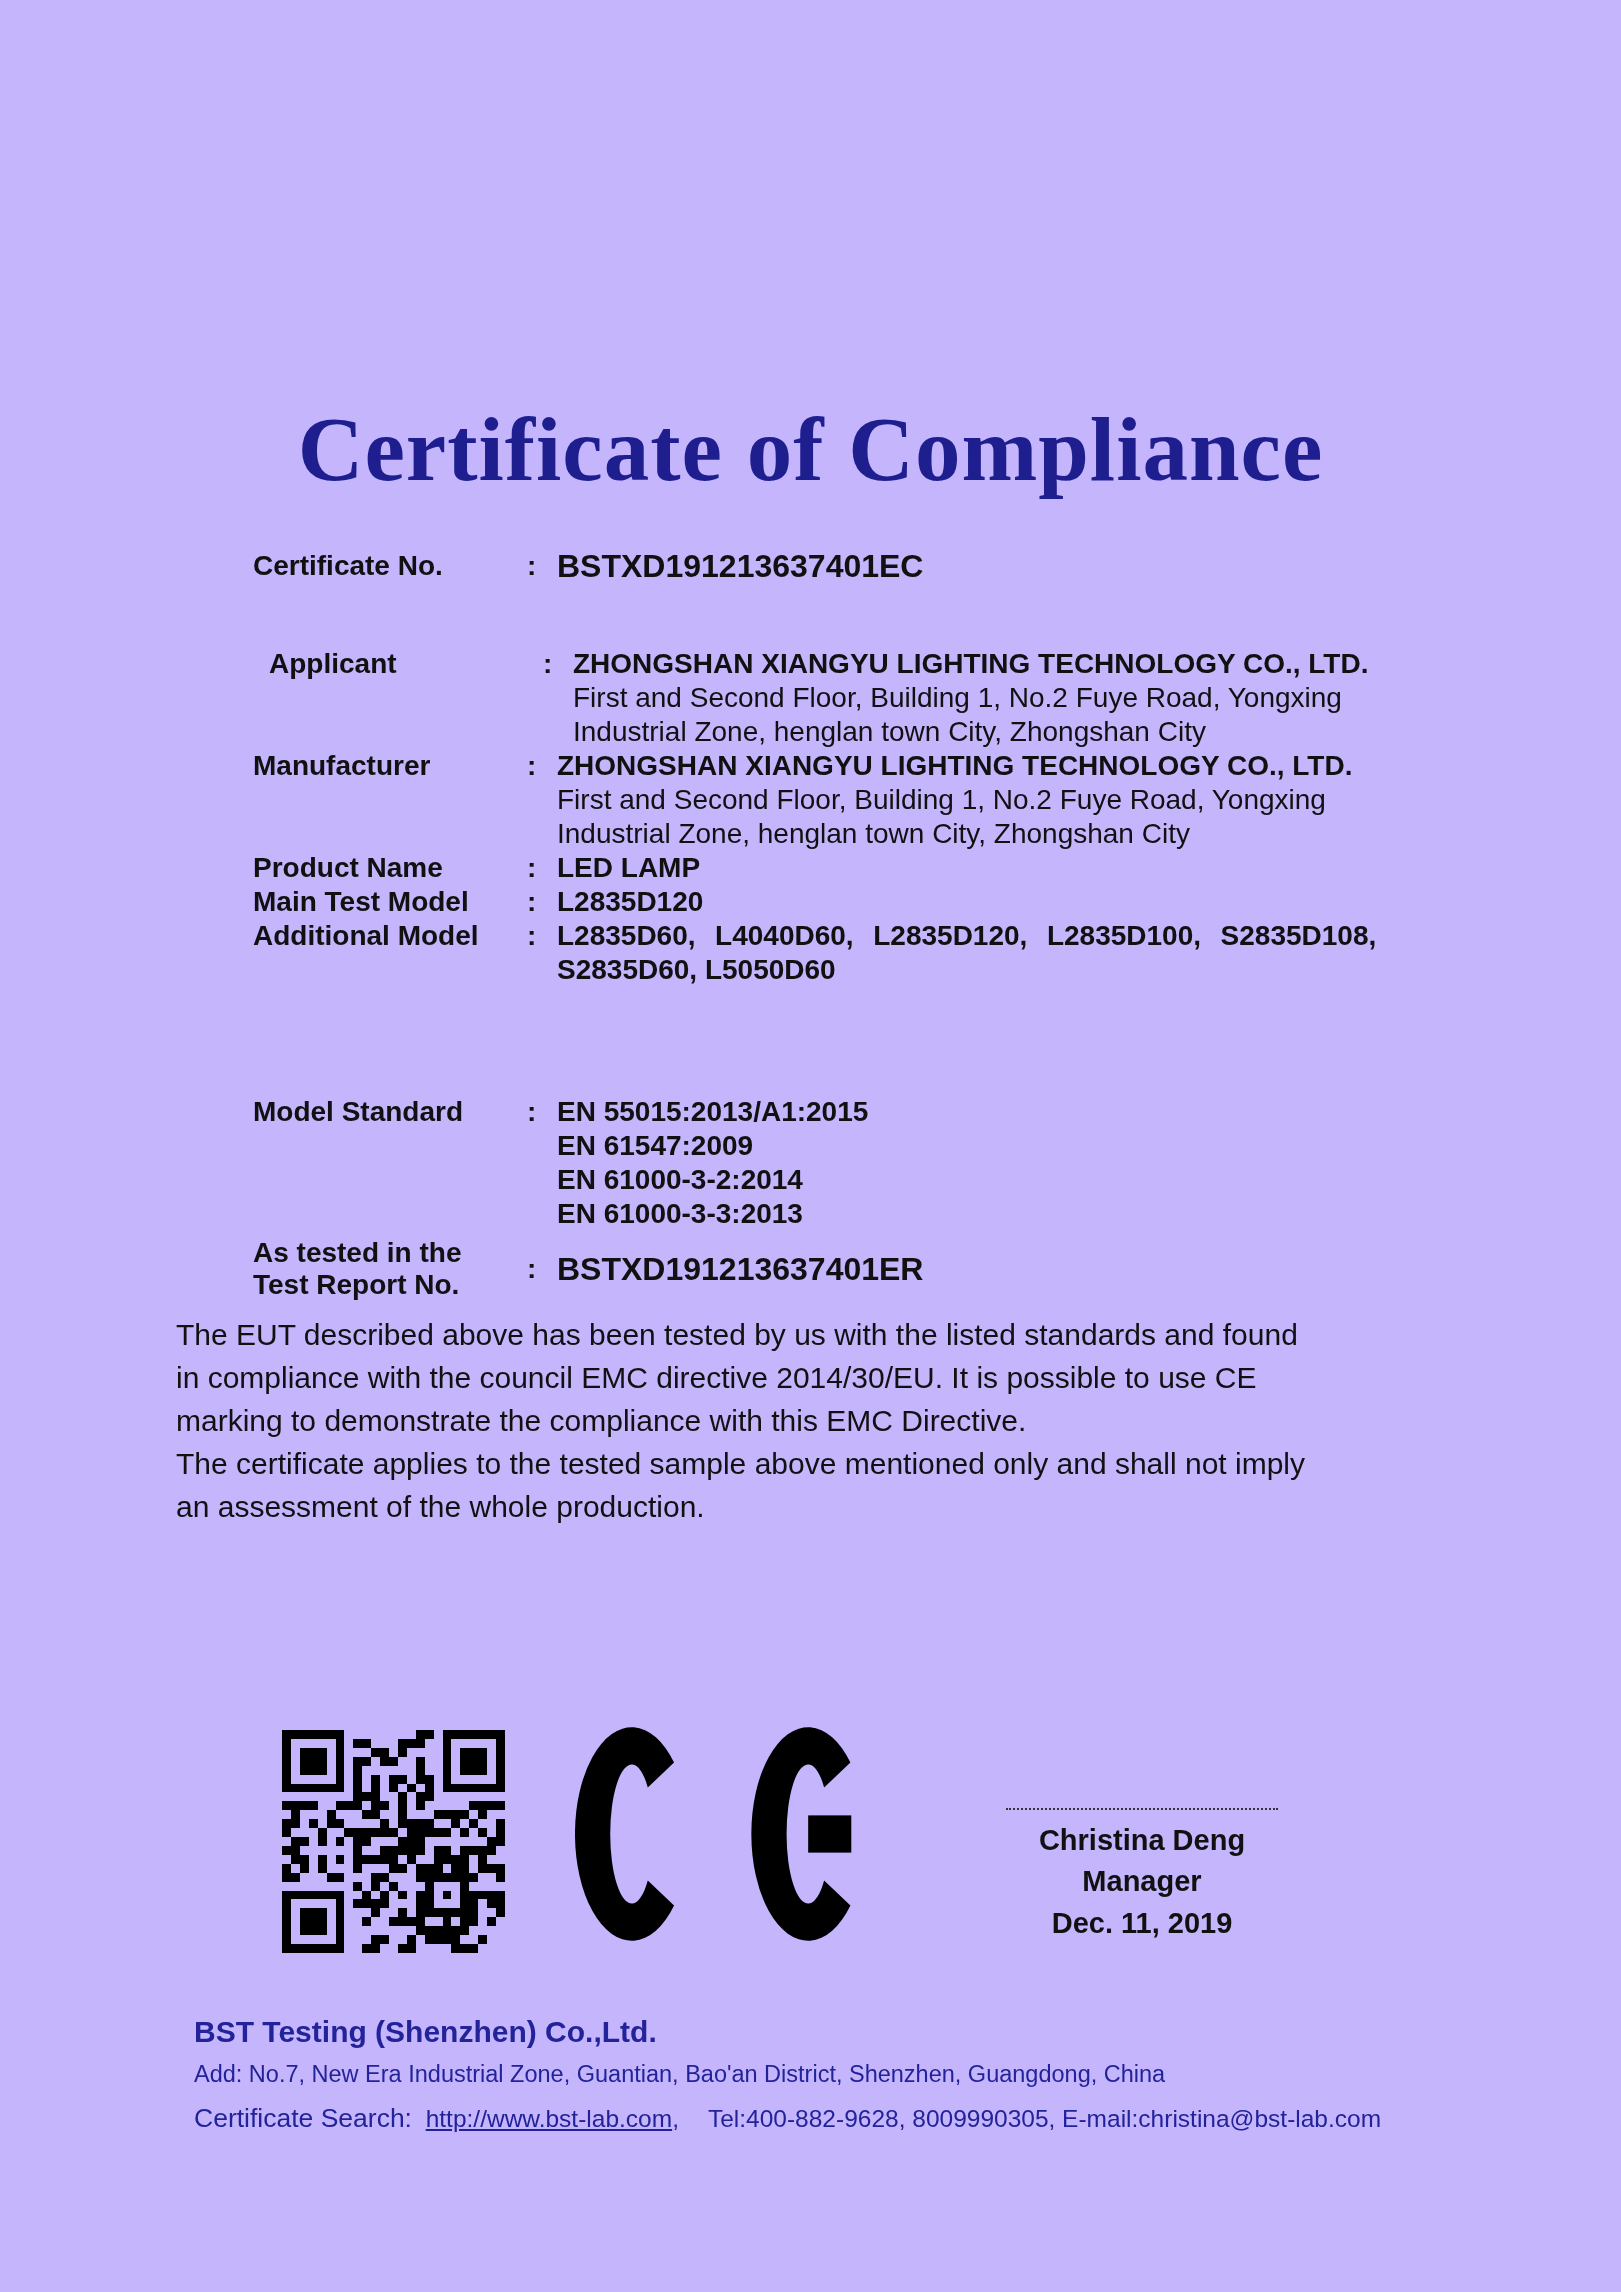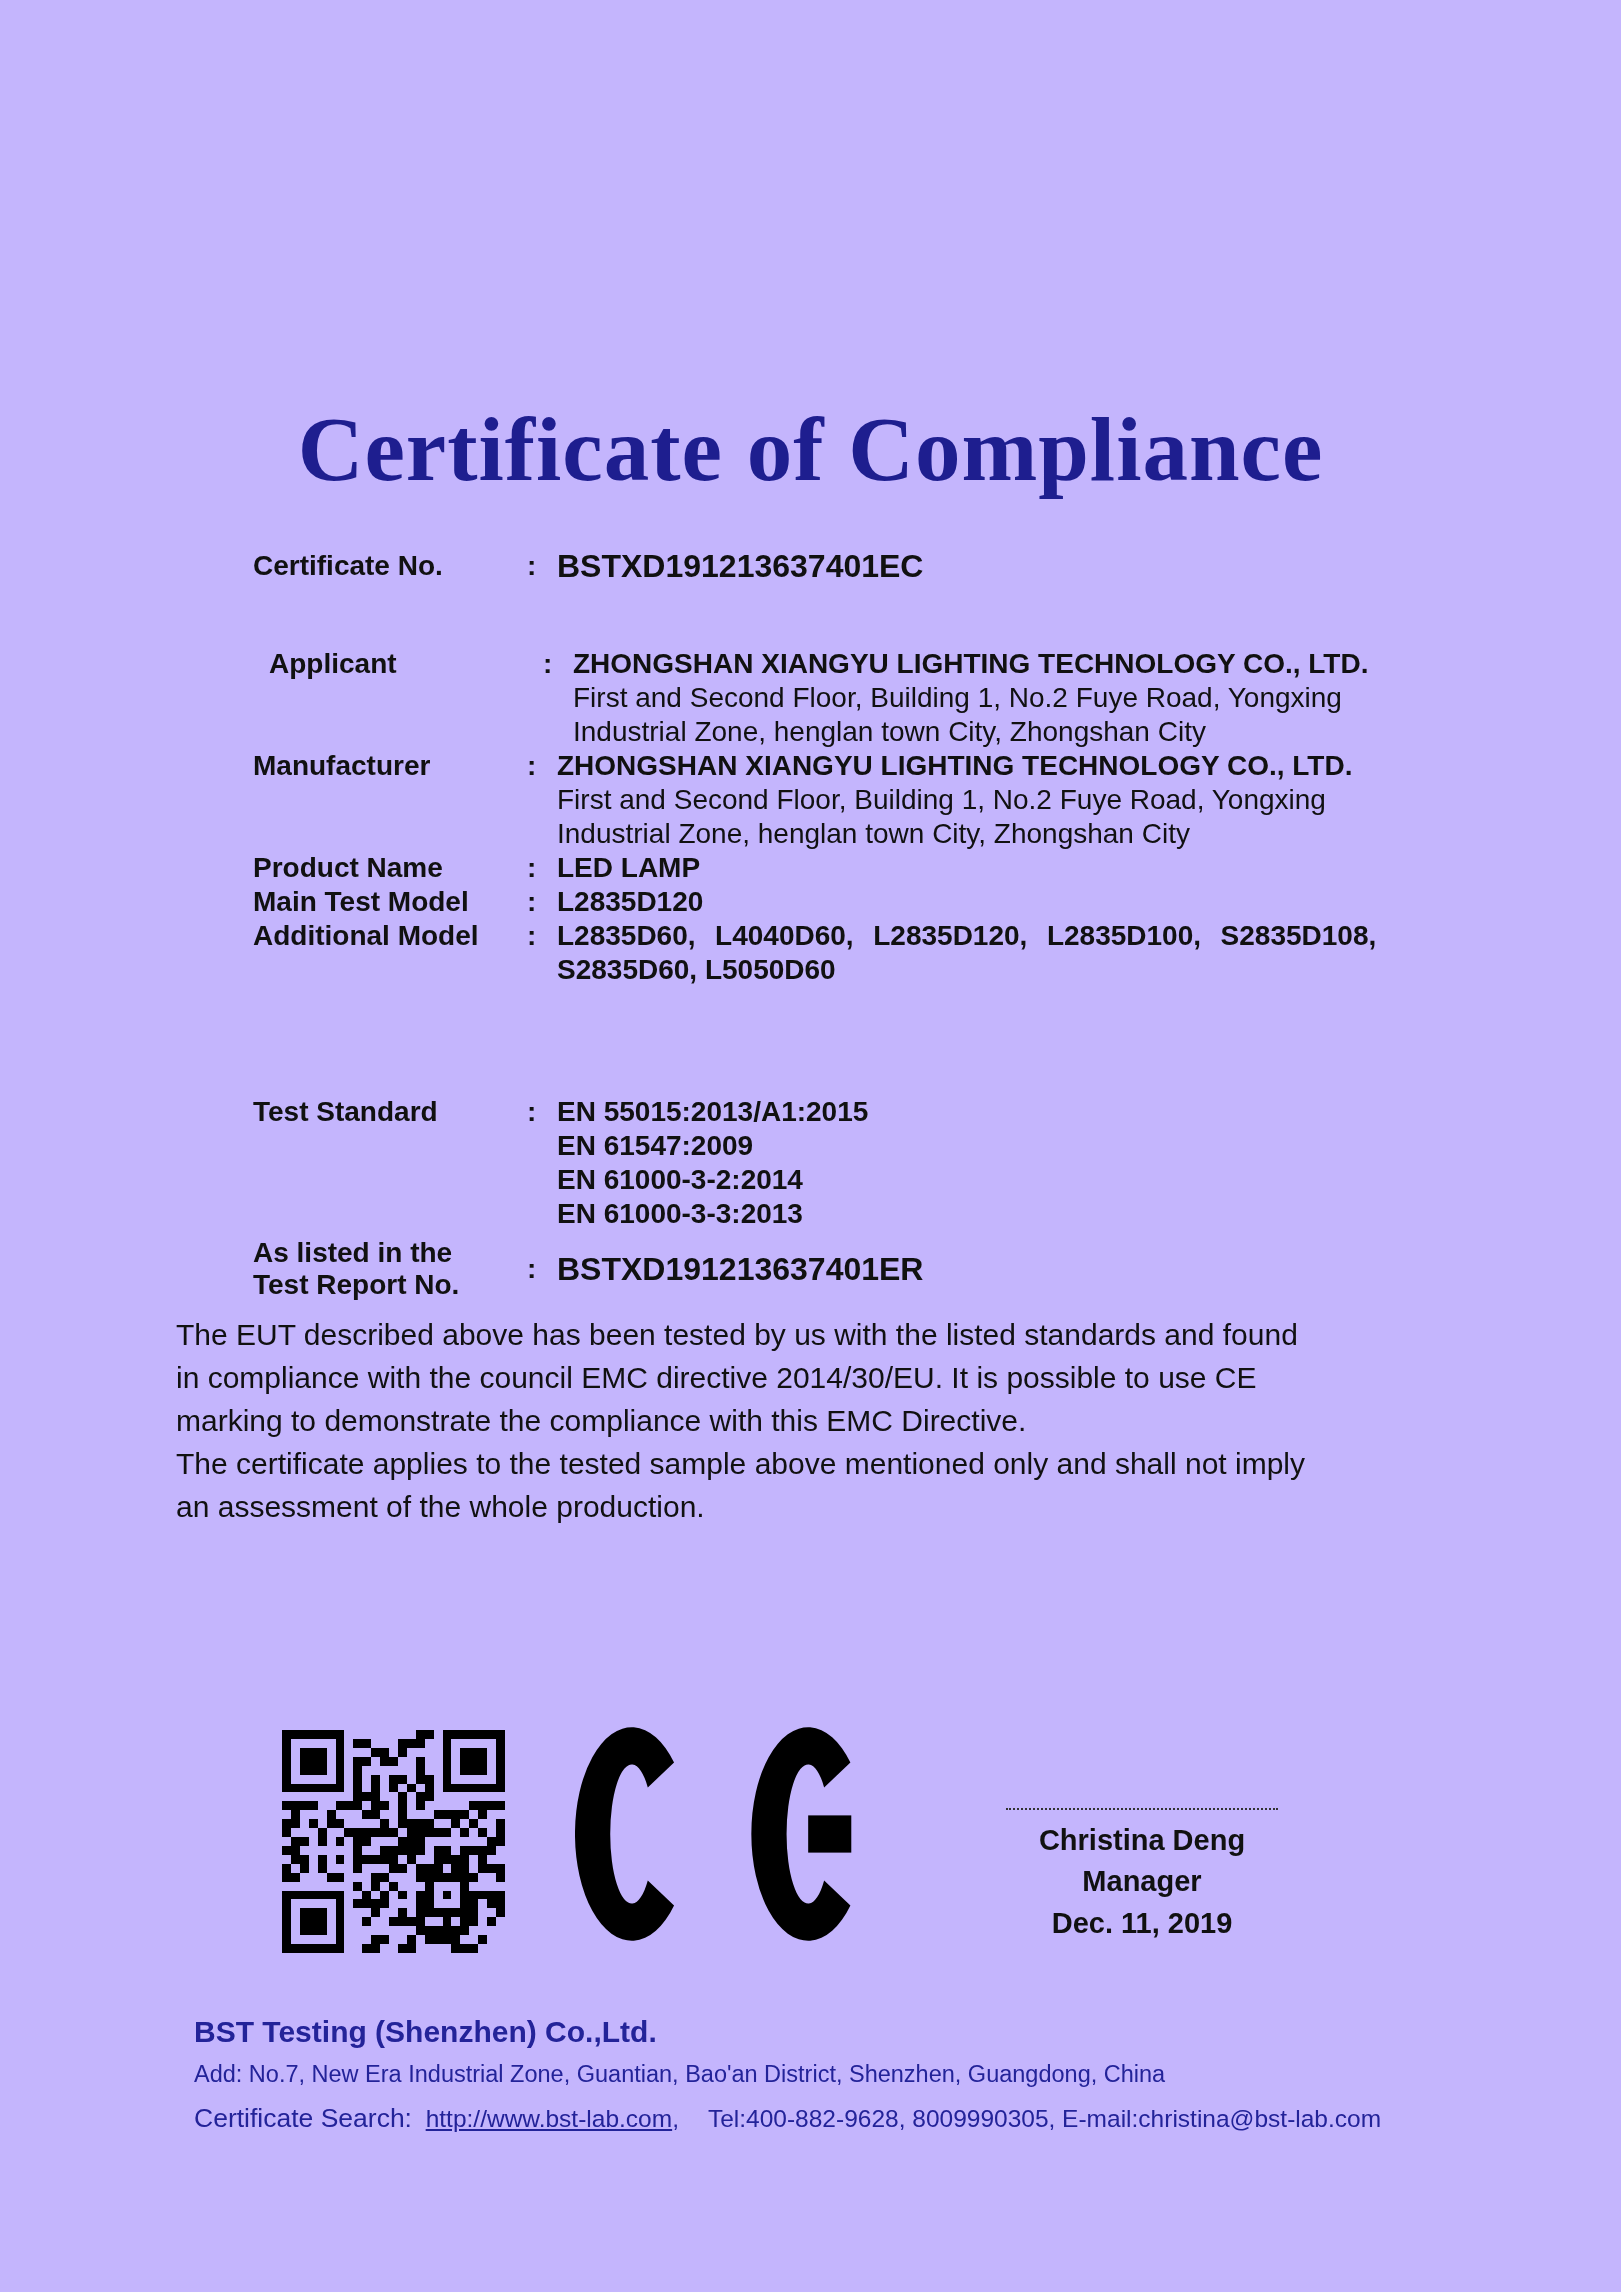--- a/index.html
+++ b/index.html
@@ -108,33 +108,33 @@
     <div class="row">
       <div class="lab">Additional Model</div>
       <div class="colon">:</div>
       <div class="val bold">
         <div class="spread">L2835D60, L4040D60, L2835D120, L2835D100, S2835D108,</div>
         <div>S2835D60, L5050D60</div>
       </div>
     </div>
 
     <div class="row gap-standards">
-      <div class="lab">Test Standard</div>
+      <div class="lab">Model Standard</div>
       <div class="colon">:</div>
       <div class="val bold">
         <div>EN 55015:2013/A1:2015</div>
         <div>EN 61547:2009</div>
         <div>EN 61000-3-2:2014</div>
         <div>EN 61000-3-3:2013</div>
       </div>
     </div>
 
     <div class="row middle gap-report">
       <div class="lab">
-        <div class="lline">As listed in the</div>
+        <div class="lline">As tested in the</div>
         <div class="lline">Test Report No.</div>
       </div>
       <div class="colon">:</div>
       <div class="val xl">BSTXD191213637401ER</div>
     </div>
 
   </div>
 
   <div class="statement">
     <div>The EUT described above has been tested by us with the listed standards and found</div>

